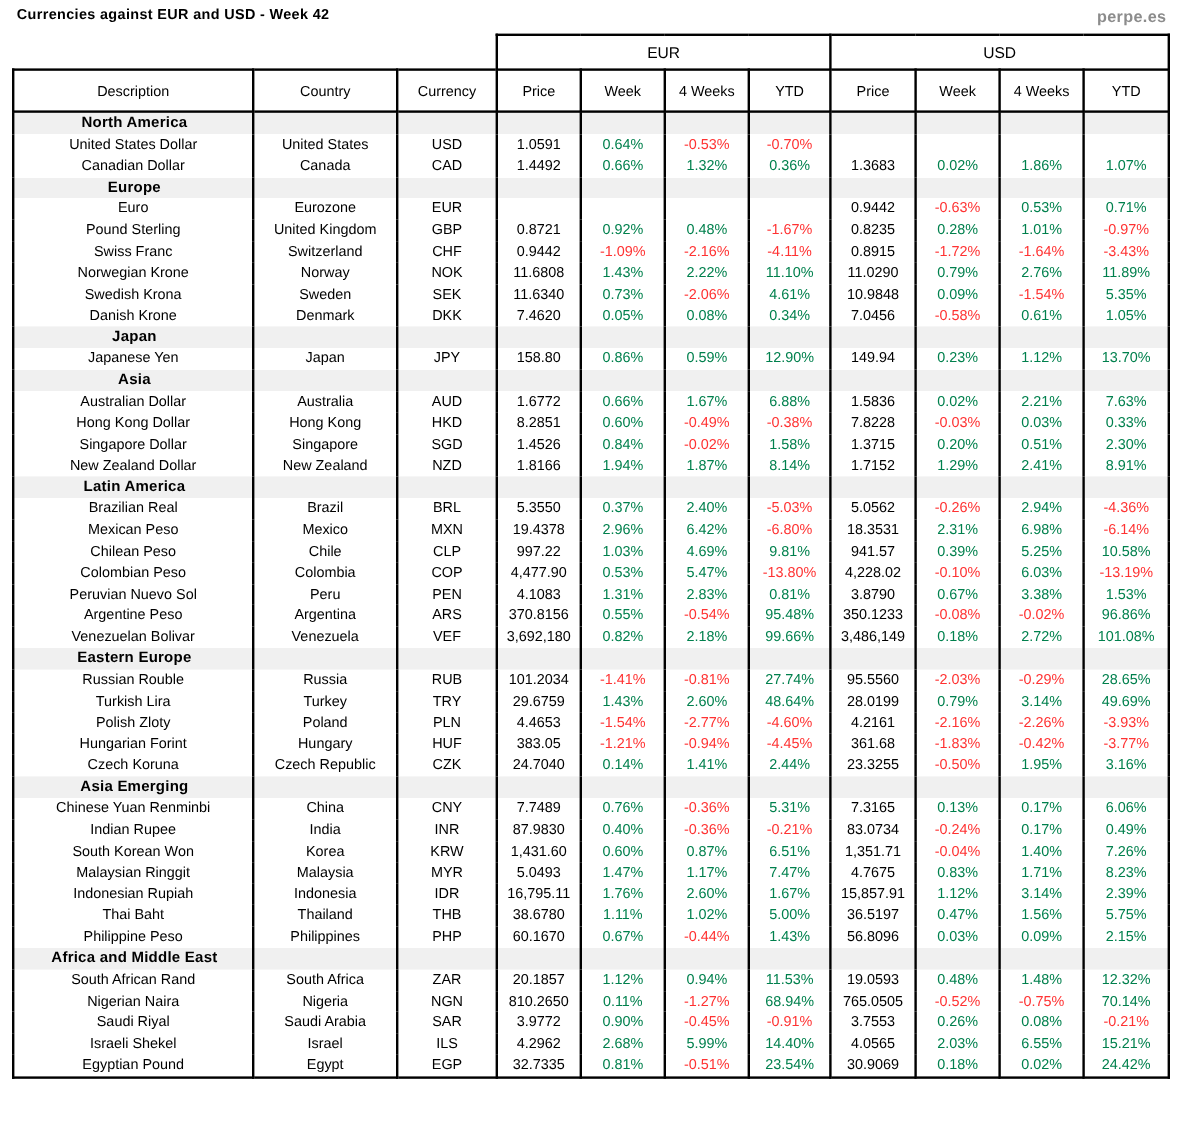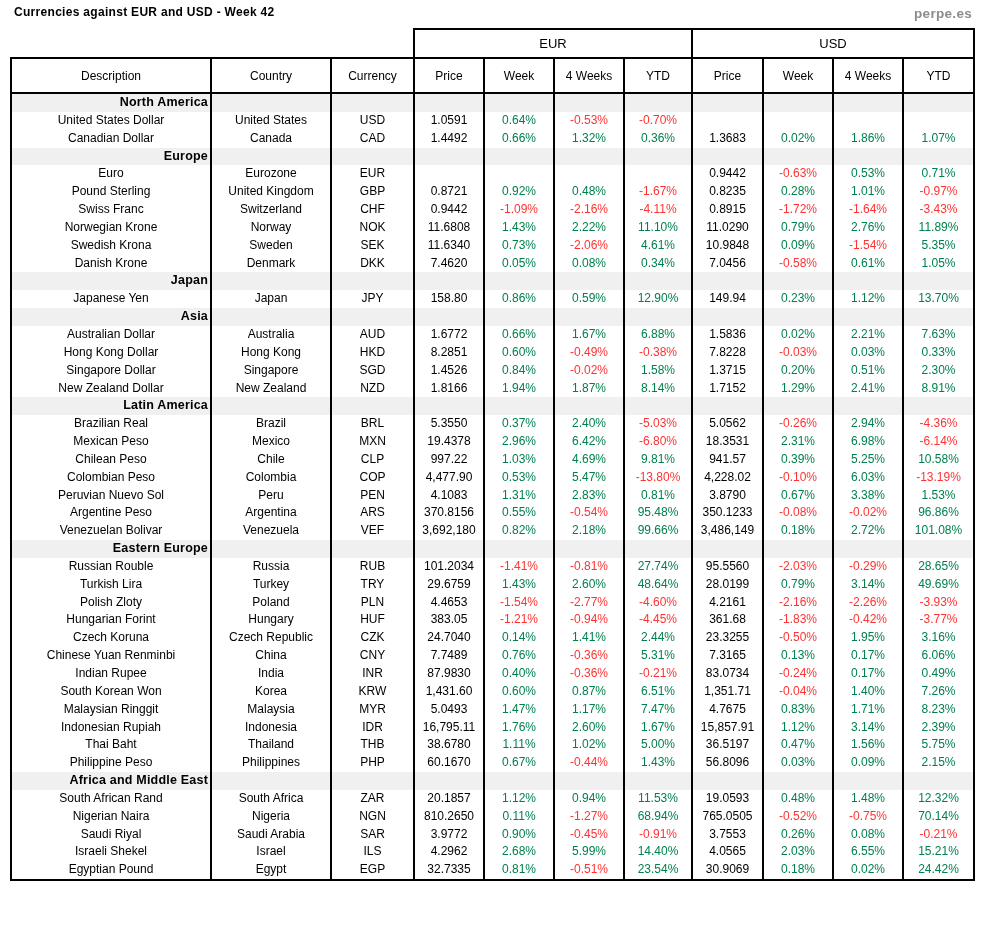--- a/index.html
+++ b/index.html
@@ -39,21 +39,21 @@
   tbody td{
     border-left:2px solid var(--border);
     border-right:2px solid var(--border);
     height:17.85px;padding:0 2px;text-align:center;
     font-size:12px;line-height:17.85px;
     white-space:nowrap;overflow:hidden;
   }
   tbody tr:last-child td{border-bottom:2px solid var(--border);}
   tbody tr.section-row td{background:var(--section-bg);}
   tbody td.section-label{
-    text-align:right;font-weight:bold;font-size:12.5px;padding-left:4px;
+    text-align:center;font-weight:bold;font-size:12.5px;padding-left:4px;
     letter-spacing:.2px;
   }
   tbody td.pos{color:var(--pos);}
   tbody td.neg{color:var(--neg);}
 </style>
 </head>
 <body>
 
 <div class="title">Currencies against EUR and USD - Week 42</div>
 <div class="watermark">perpe.es</div>
@@ -489,20 +489,33 @@
         <td>CZK</td>
         <td>24.7040</td>
         <td class="pos">0.14%</td>
         <td class="pos">1.41%</td>
         <td class="pos">2.44%</td>
         <td>23.3255</td>
         <td class="neg">-0.50%</td>
         <td class="pos">1.95%</td>
         <td class="pos">3.16%</td>
       </tr>
+      <tr class="section-row">
+        <td class="section-label">Asia Emerging</td>
+        <td></td>
+        <td></td>
+        <td></td>
+        <td></td>
+        <td></td>
+        <td></td>
+        <td></td>
+        <td></td>
+        <td></td>
+        <td></td>
+      </tr>
       <tr>
         <td>Chinese Yuan Renminbi</td>
         <td>China</td>
         <td>CNY</td>
         <td>7.7489</td>
         <td class="pos">0.76%</td>
         <td class="neg">-0.36%</td>
         <td class="pos">5.31%</td>
         <td>7.3165</td>
         <td class="pos">0.13%</td>

